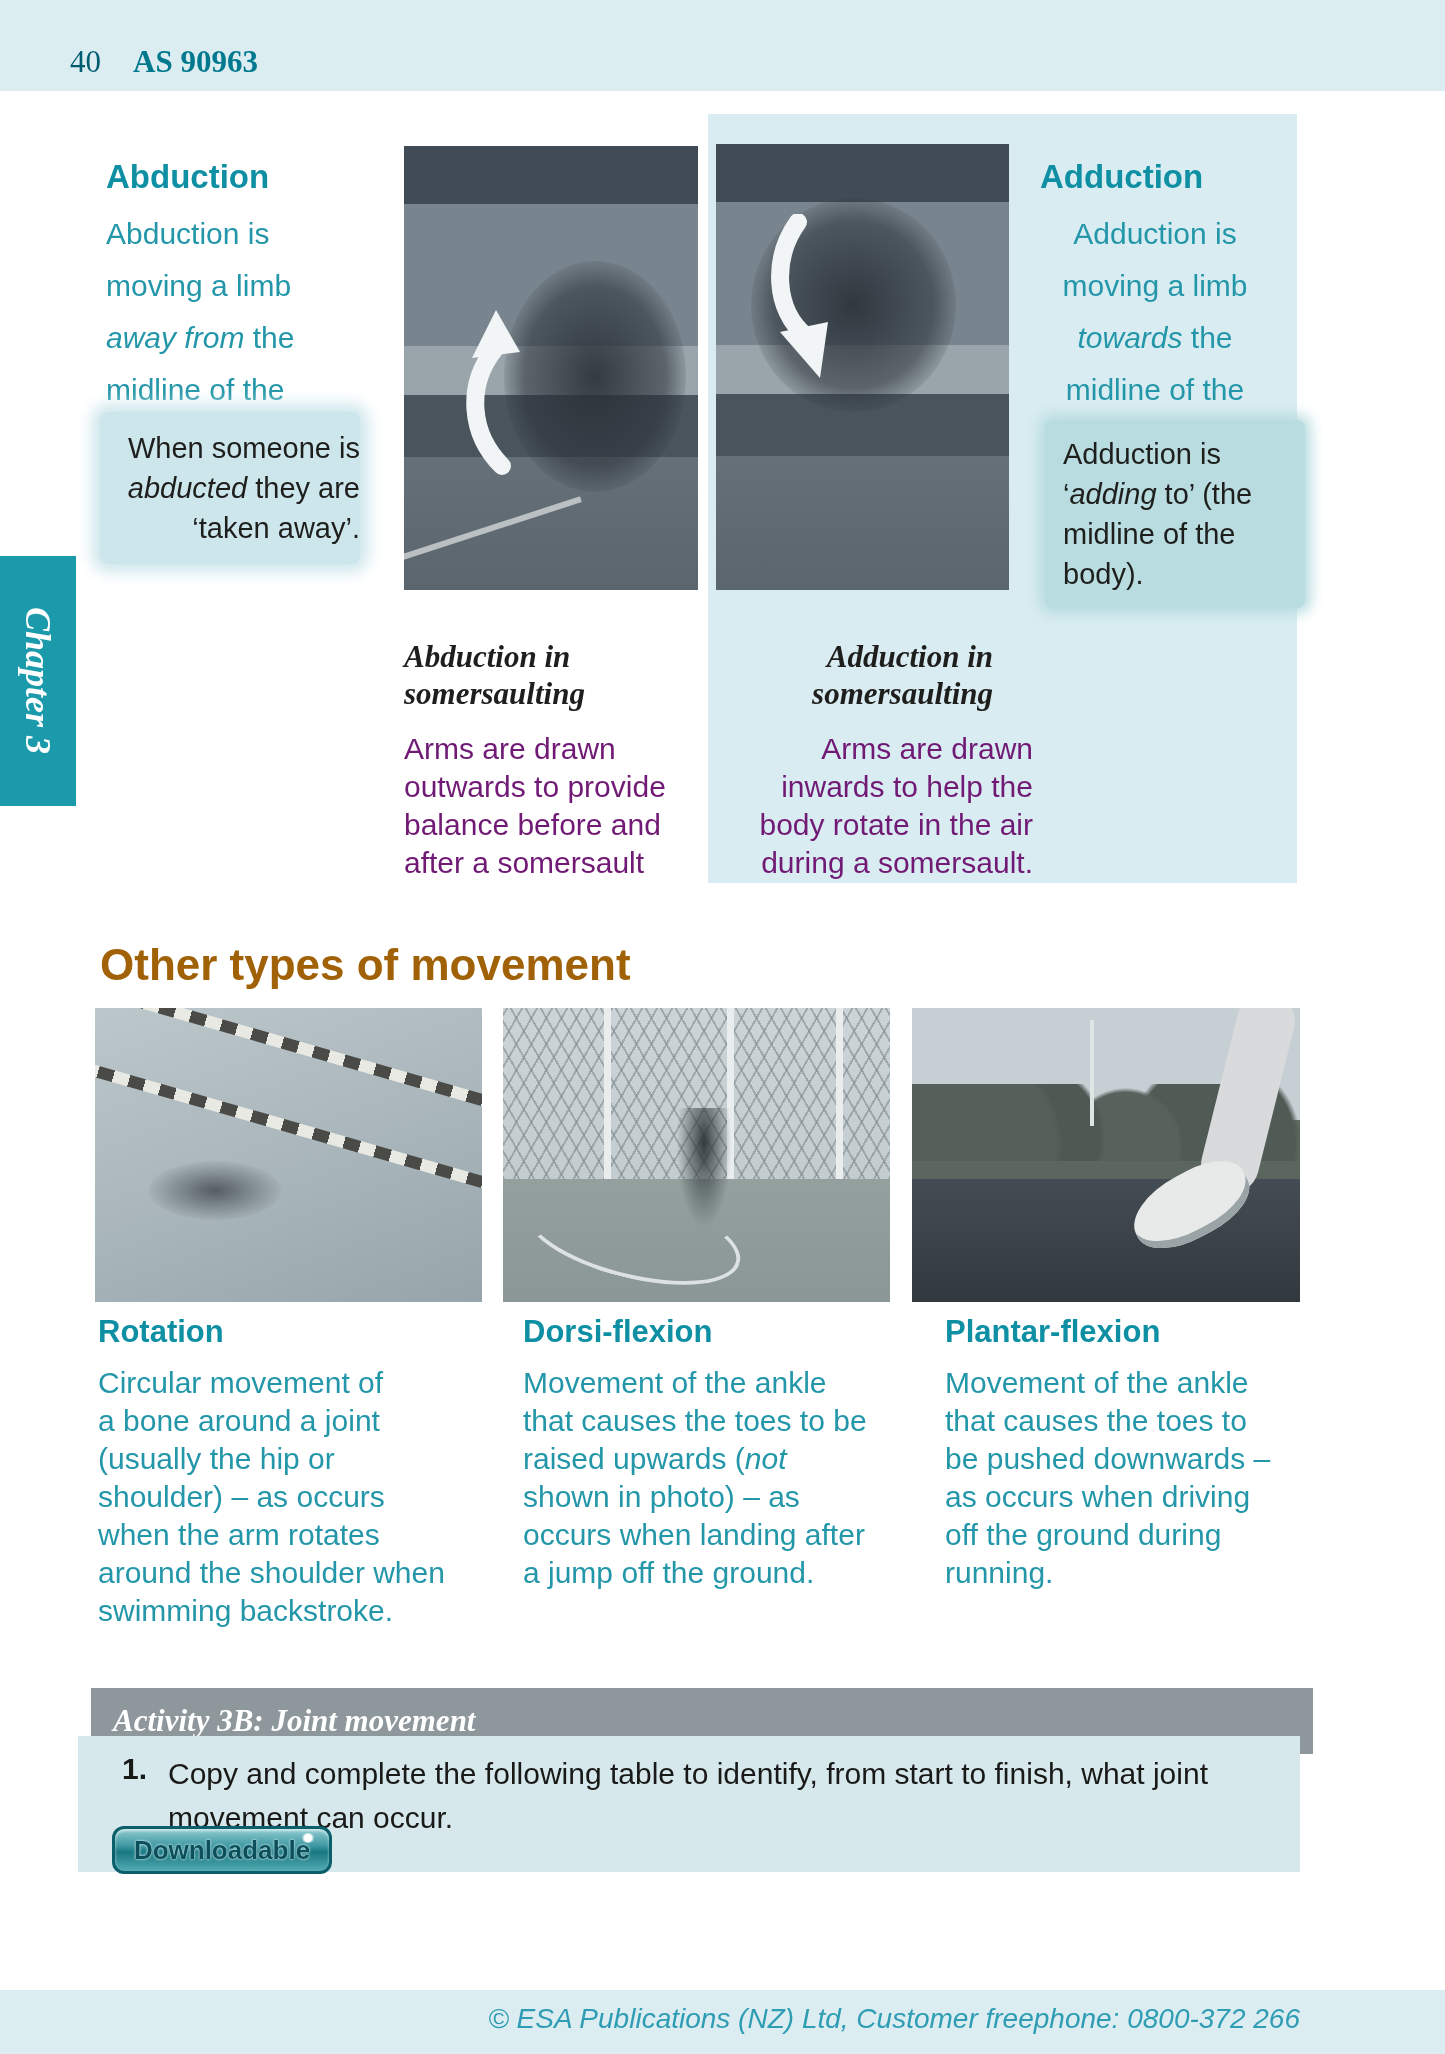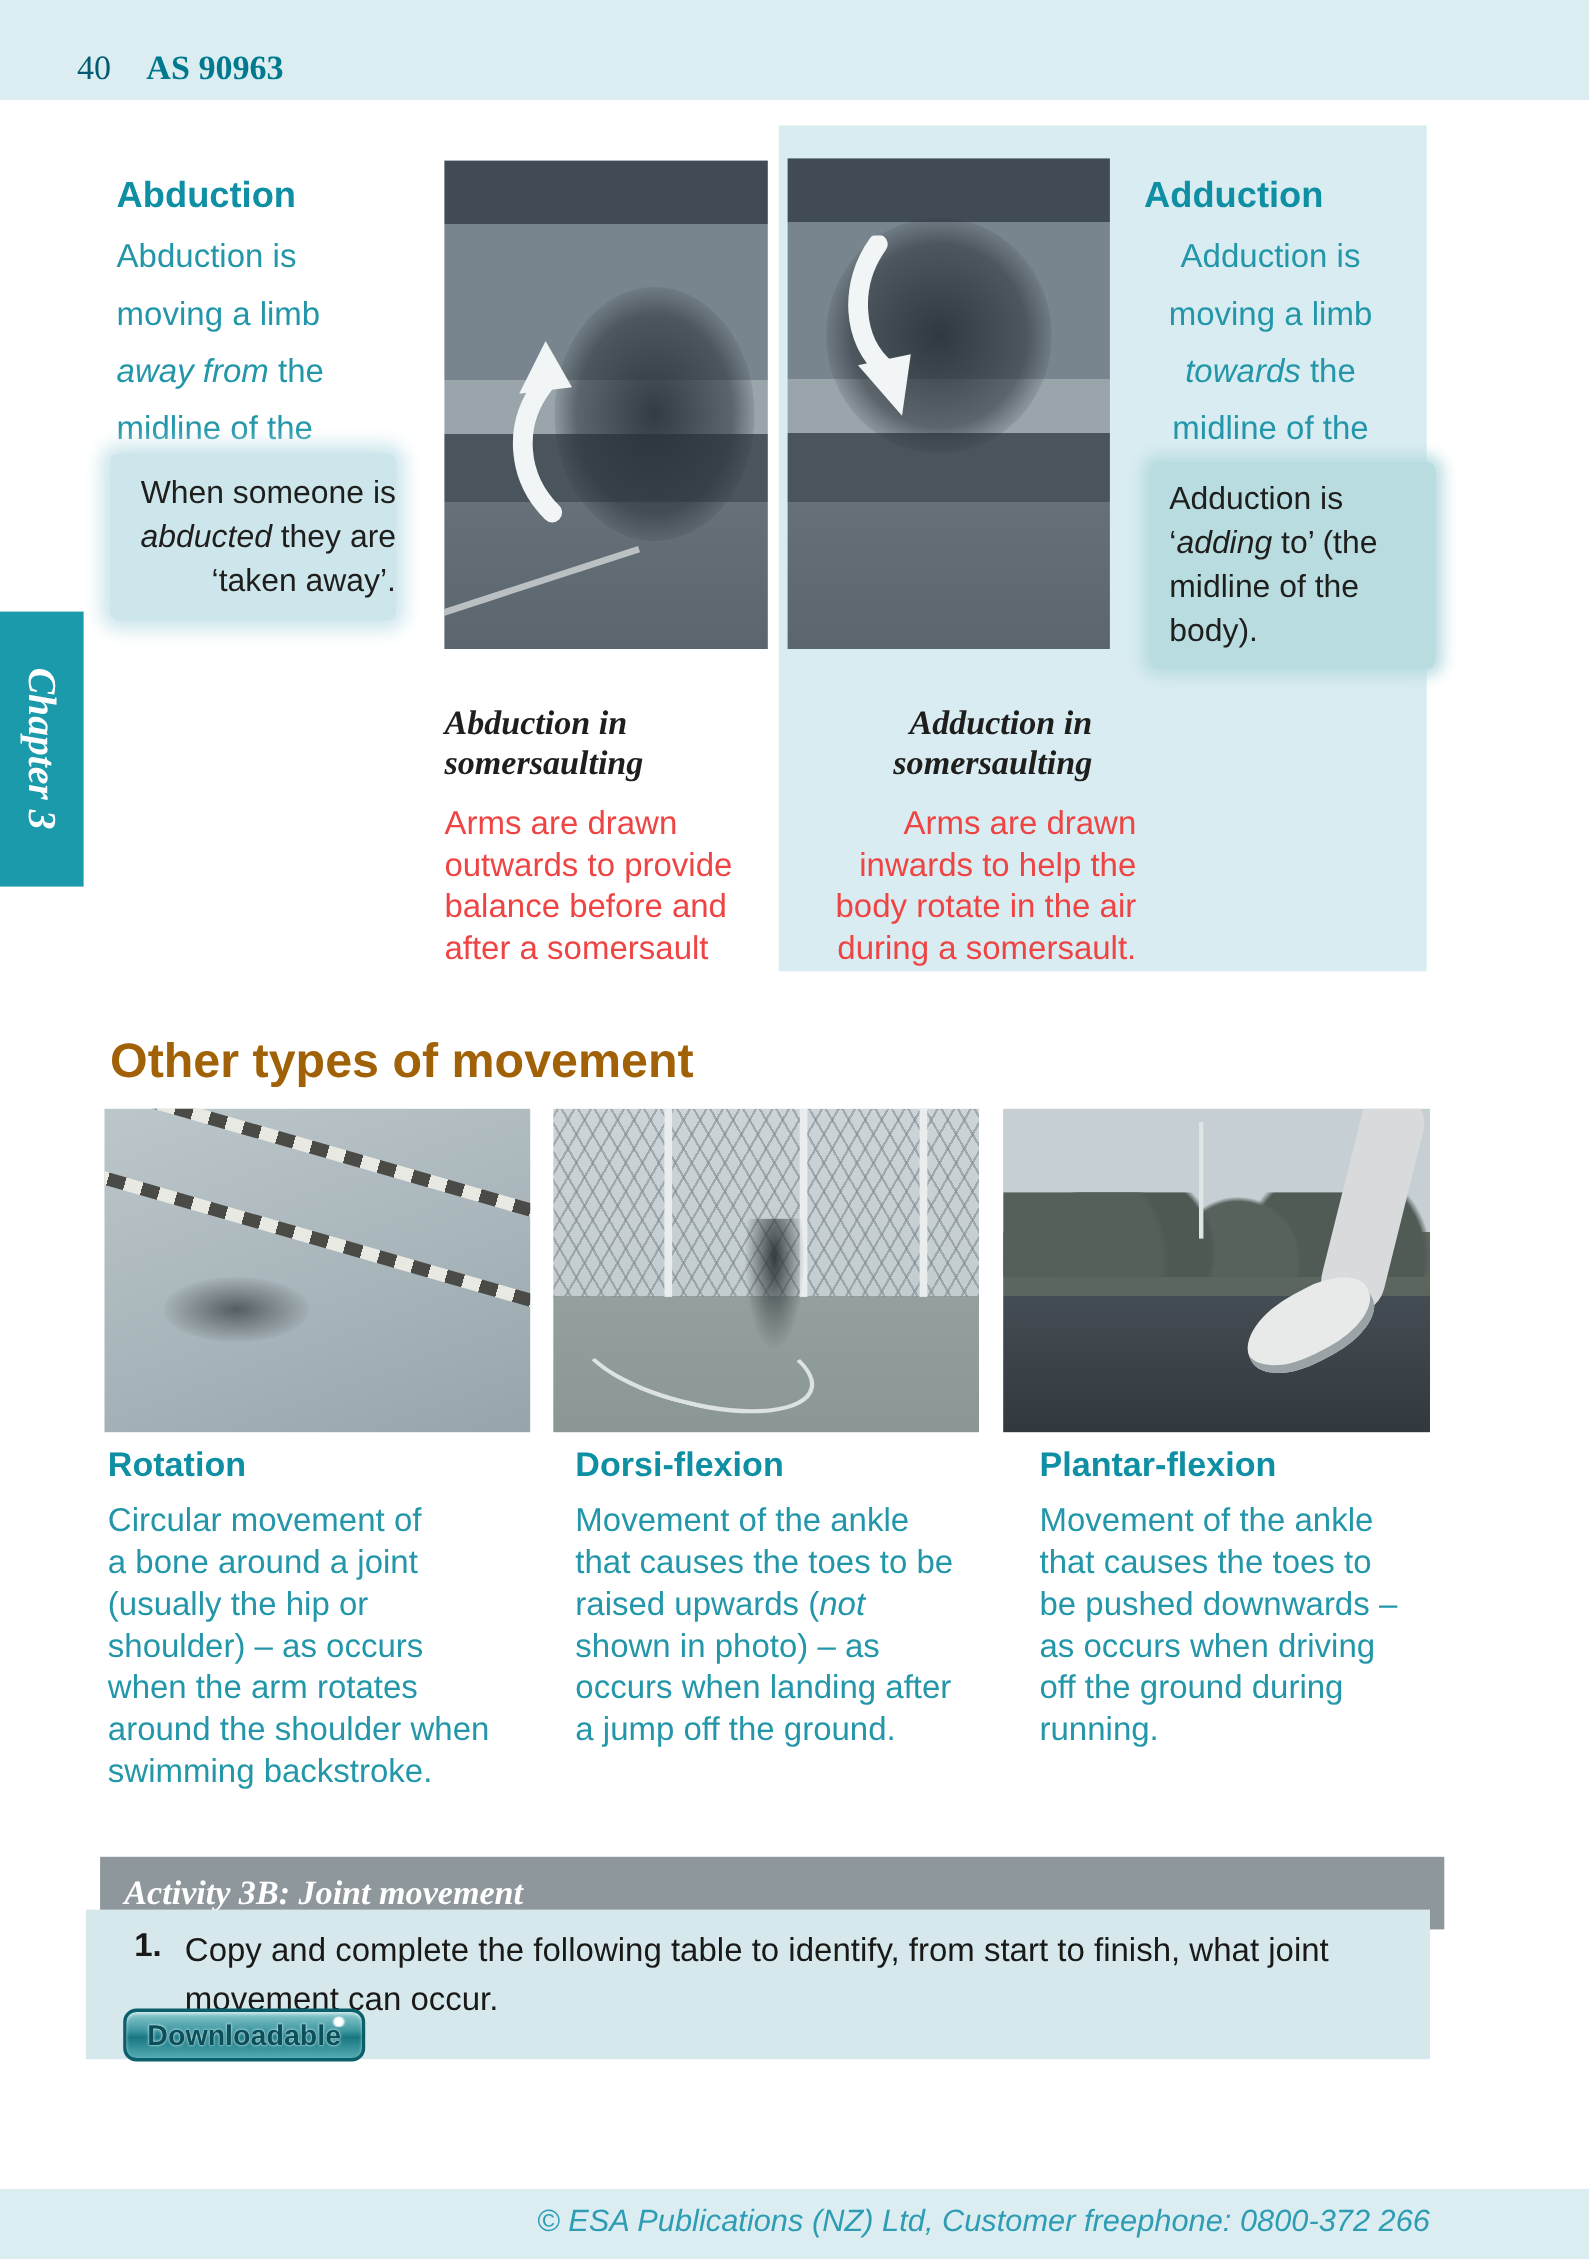--- a/index.html
+++ b/index.html
@@ -88,21 +88,21 @@
       border-radius:40px;transform:rotate(14deg);}
   .shoe{position:absolute;right:12%;top:56%;width:32%;height:22%;background:#e8eaea;
       border-radius:50% 40% 45% 45%;transform:rotate(-28deg);box-shadow:inset 0 -8px 0 #9aa3a6;}
   .pole{position:absolute;left:46%;top:4%;width:4px;height:36%;background:#dfe4e5;}
 
   .arrow-svg{position:absolute;}
 
   
   .som-h{font-family:"Liberation Serif",serif;font-weight:bold;font-style:italic;
          font-size:31px;line-height:37px;color:#1e1e1c;margin:0 0 18px 0;width:260px;}
-  .som-body{font-size:30px;line-height:38px;color:#ef4444;white-space:pre-line;}
+  .som-body{font-size:30px;line-height:38px;color:#701a75;white-space:pre-line;}
 
   
   .other-heading{position:absolute;left:100px;top:940px;font-weight:bold;font-size:44px;
                  color:#a16207;text-align:center;}
   .mv-title{font-weight:bold;font-size:31px;color:#0e8fa3;margin:0 0 14px 0;}
   .mv-body{font-size:30px;line-height:38px;color:#2397a9;white-space:pre-line;}
   .mv-body-flow{font-size:30px;line-height:38px;color:#2397a9;}
   .mv-body-flow i{font-style:italic;}
 
   

